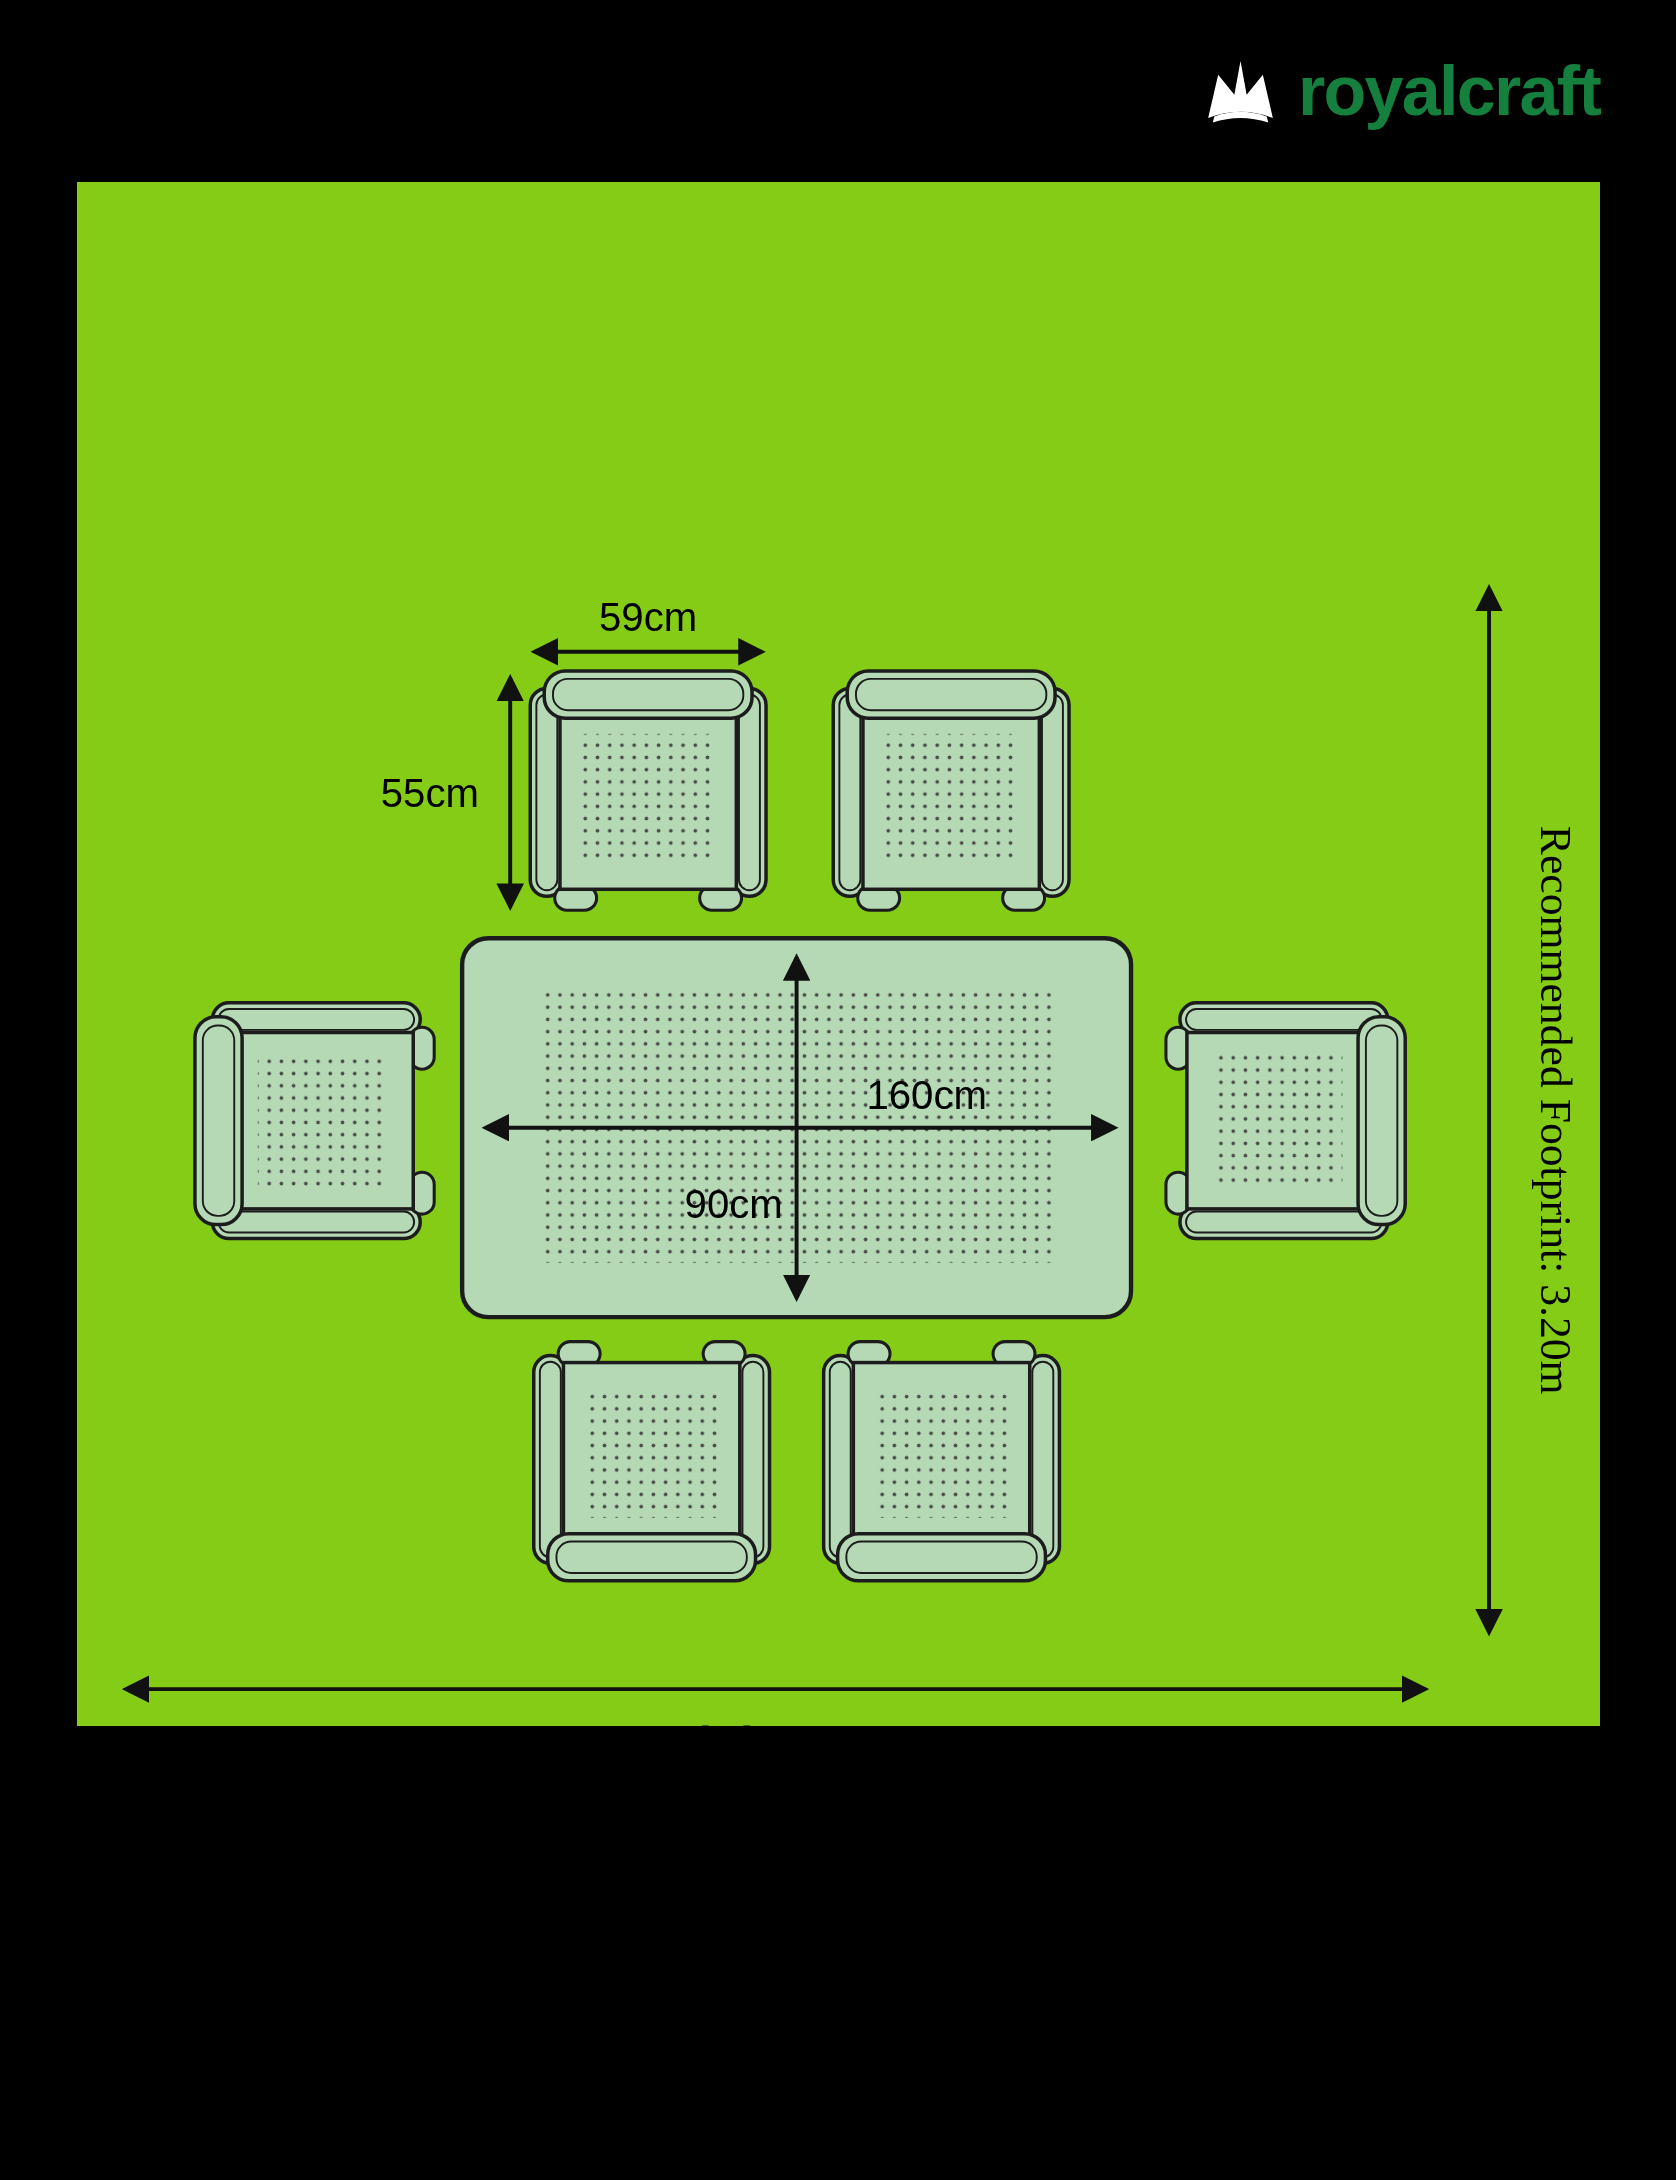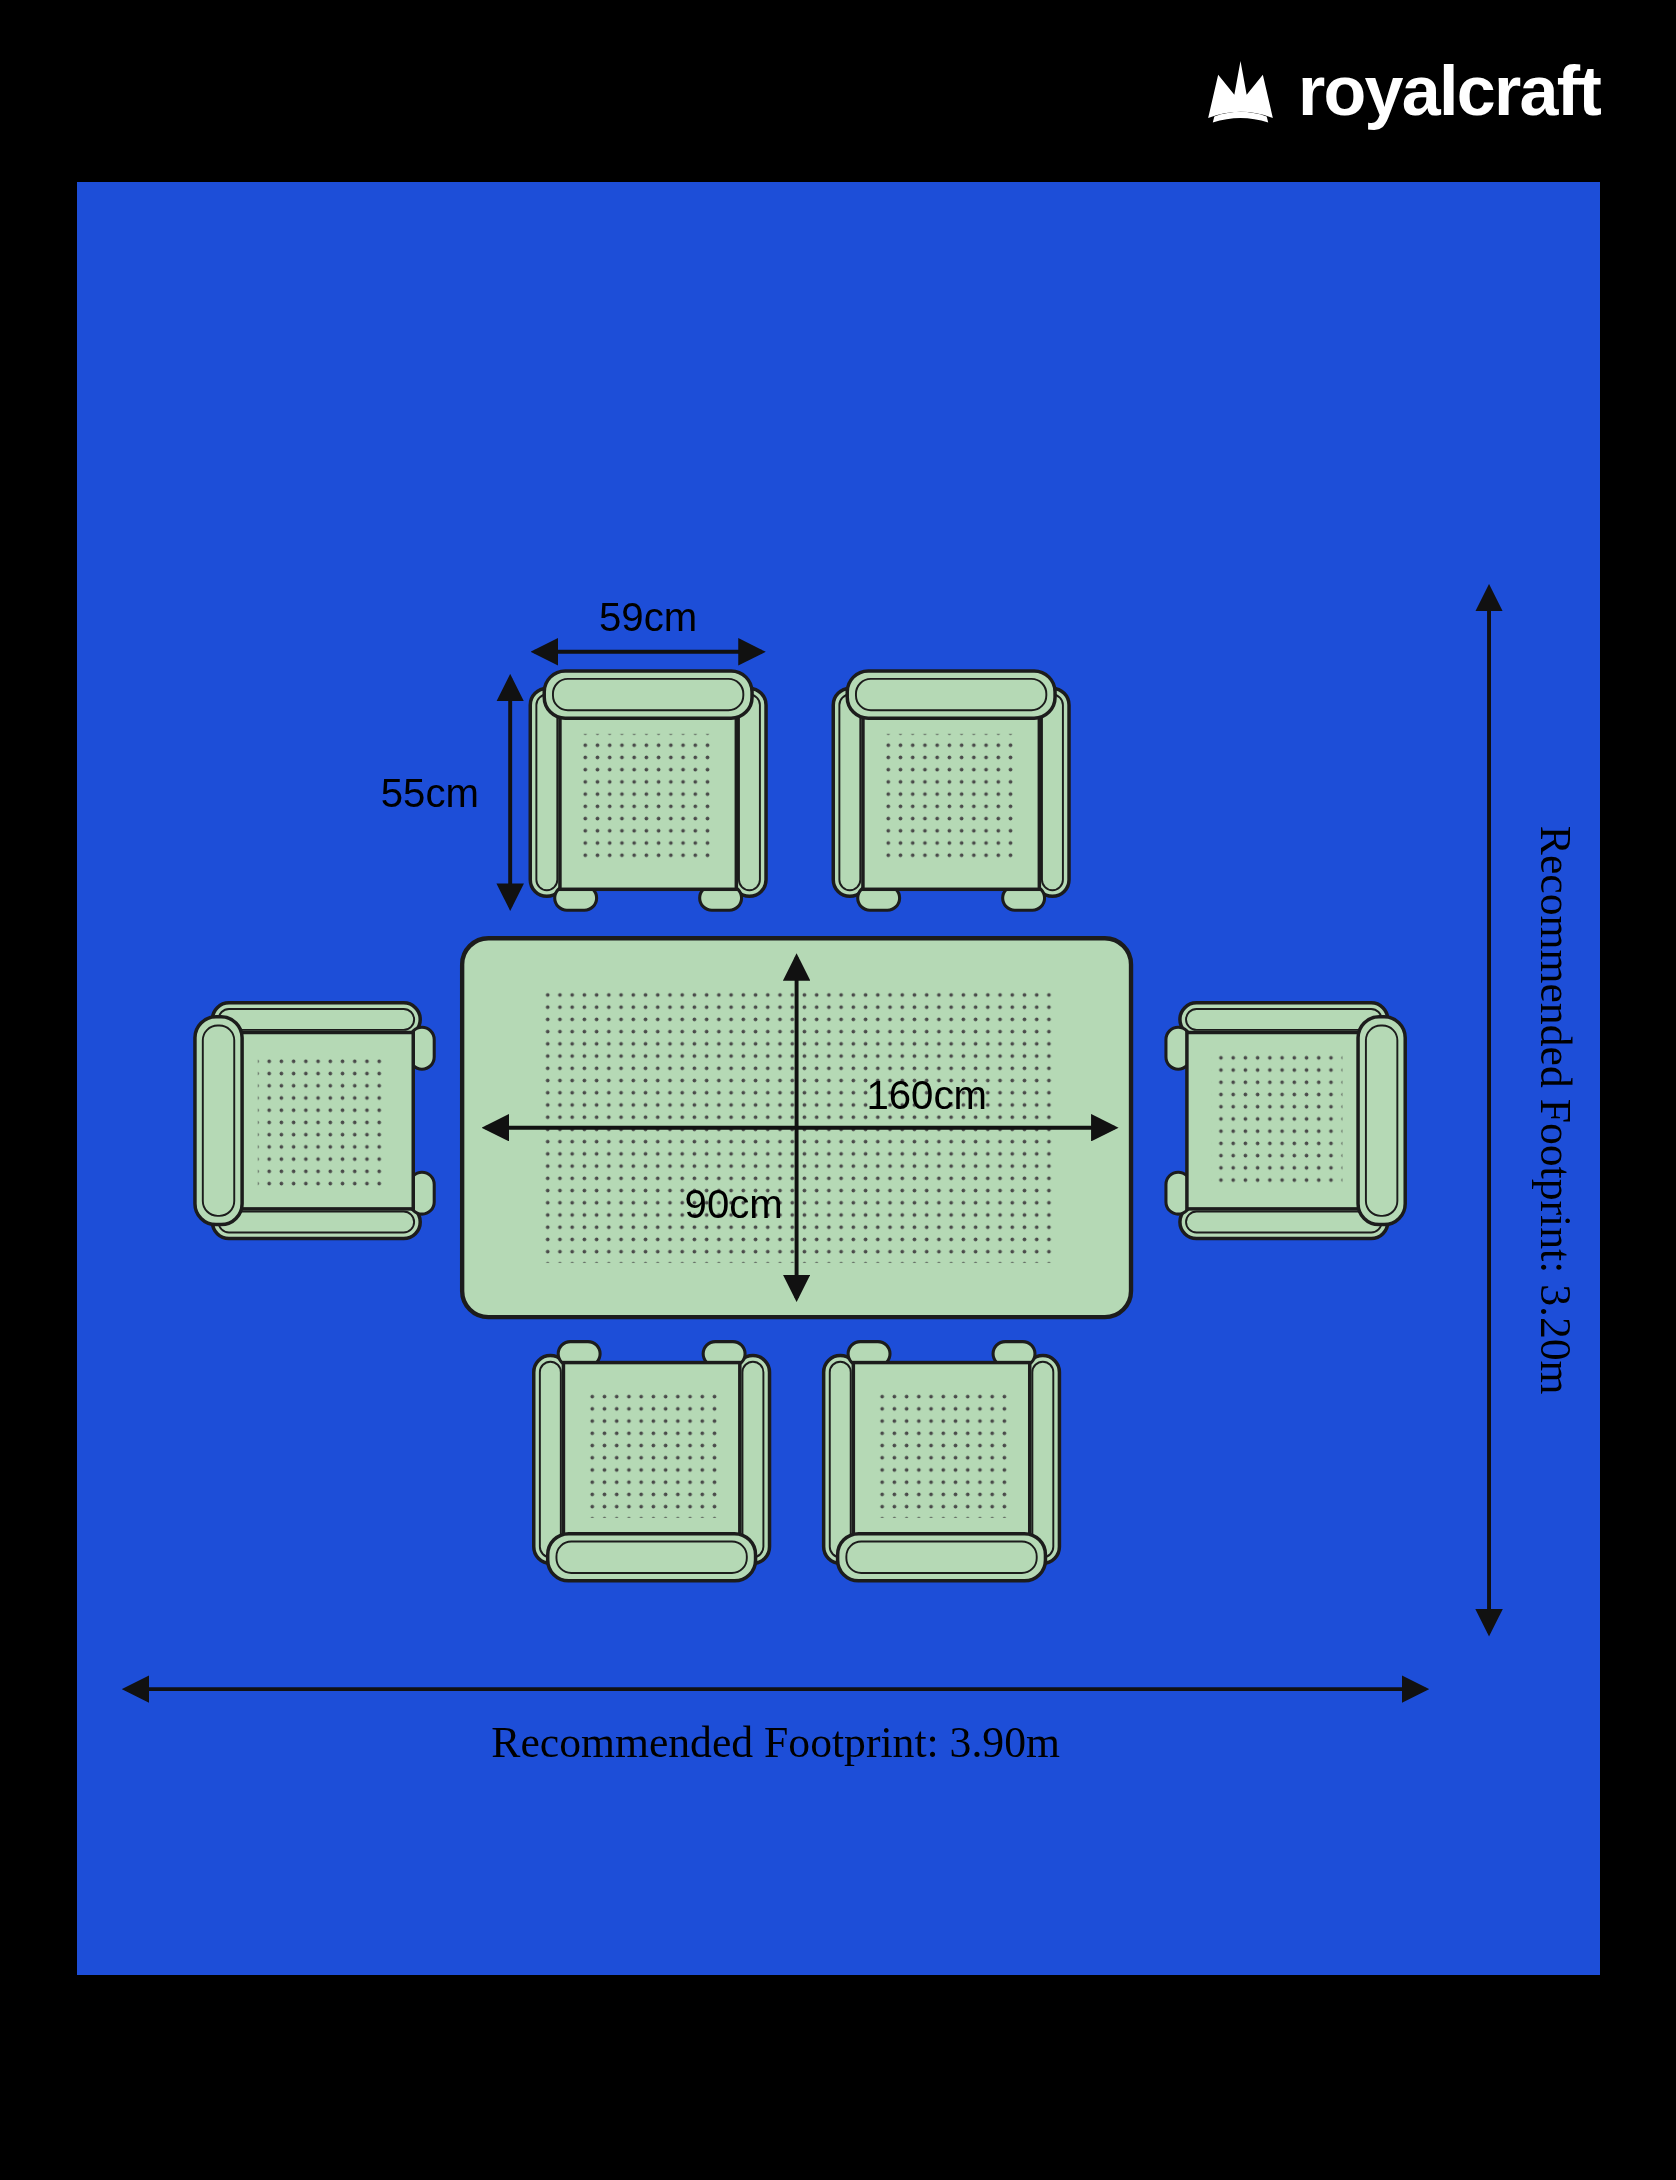--- a/index.html
+++ b/index.html
@@ -14,26 +14,26 @@
     position:relative;
     overflow:hidden;
     font-family:"Liberation Sans",sans-serif;
   }
   .logo-bar{
     position:absolute;top:0;left:0;width:1677px;height:182px;
     display:flex;align-items:center;justify-content:flex-end;
     padding-right:77px;box-sizing:border-box;gap:19px;
   }
   .logo-text{
-    color:#ffffff;font-family:"Liberation Sans",sans-serif;
+    color:#15803d;font-family:"Liberation Sans",sans-serif;
     font-weight:bold;font-size:70px;letter-spacing:-1.7px;line-height:1;
   }
   .canvas{
-    position:absolute;left:77px;top:182px;width:1523px;height:1793px;
-    background:#1d4ed8;
+    position:absolute;left:77px;top:182px;width:1523px;height:1544px;
+    background:#84cc16;
   }
   .canvas svg{display:block;}
   .dim-label{
     font-family:"Liberation Sans",sans-serif;
     font-size:46px;fill:#000;
   }
   .fp-label{
     font-family:"Liberation Serif",serif;
     font-size:50px;fill:#000;
   }

